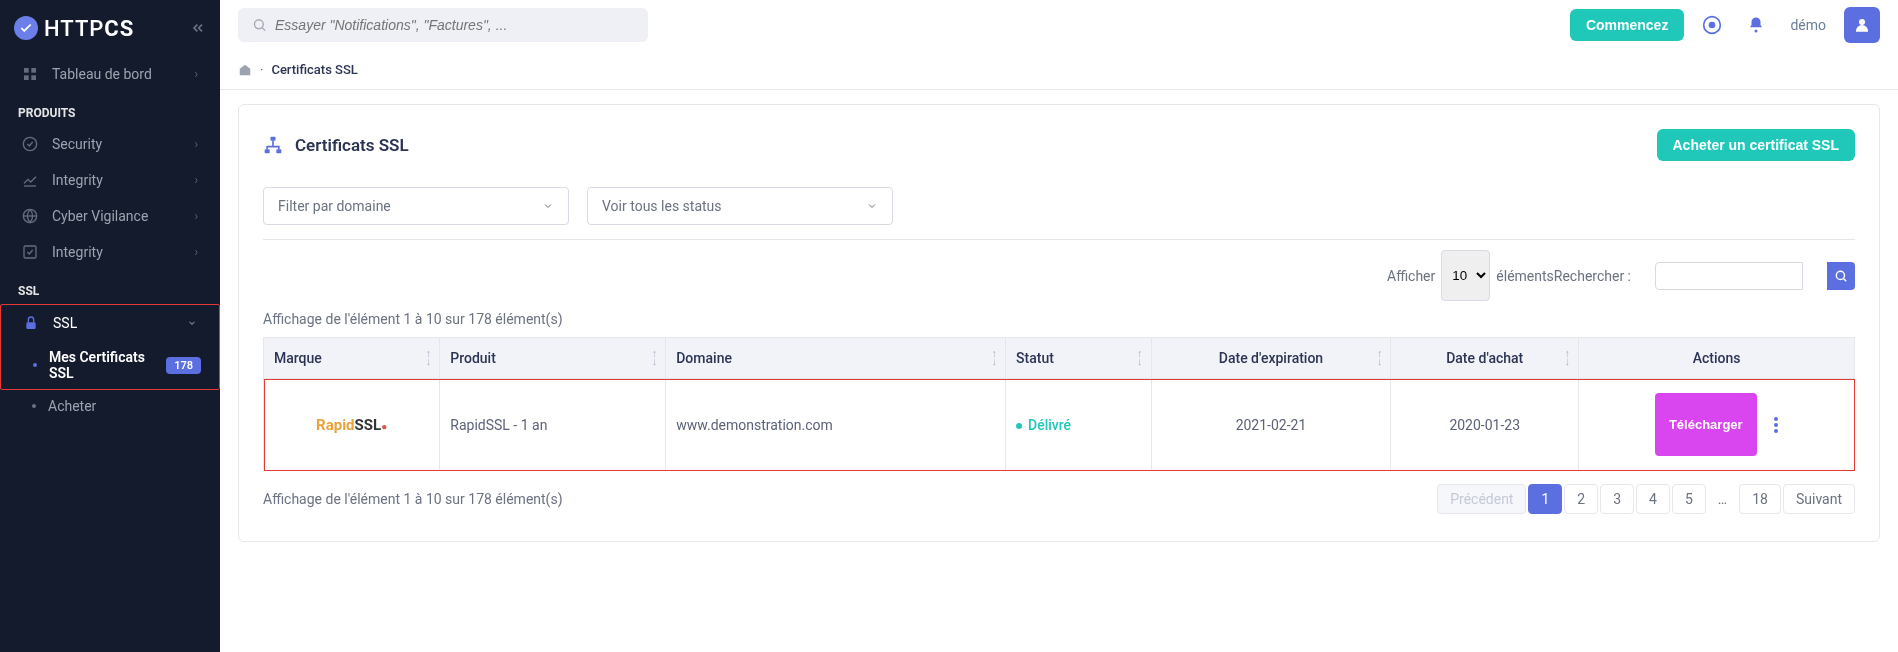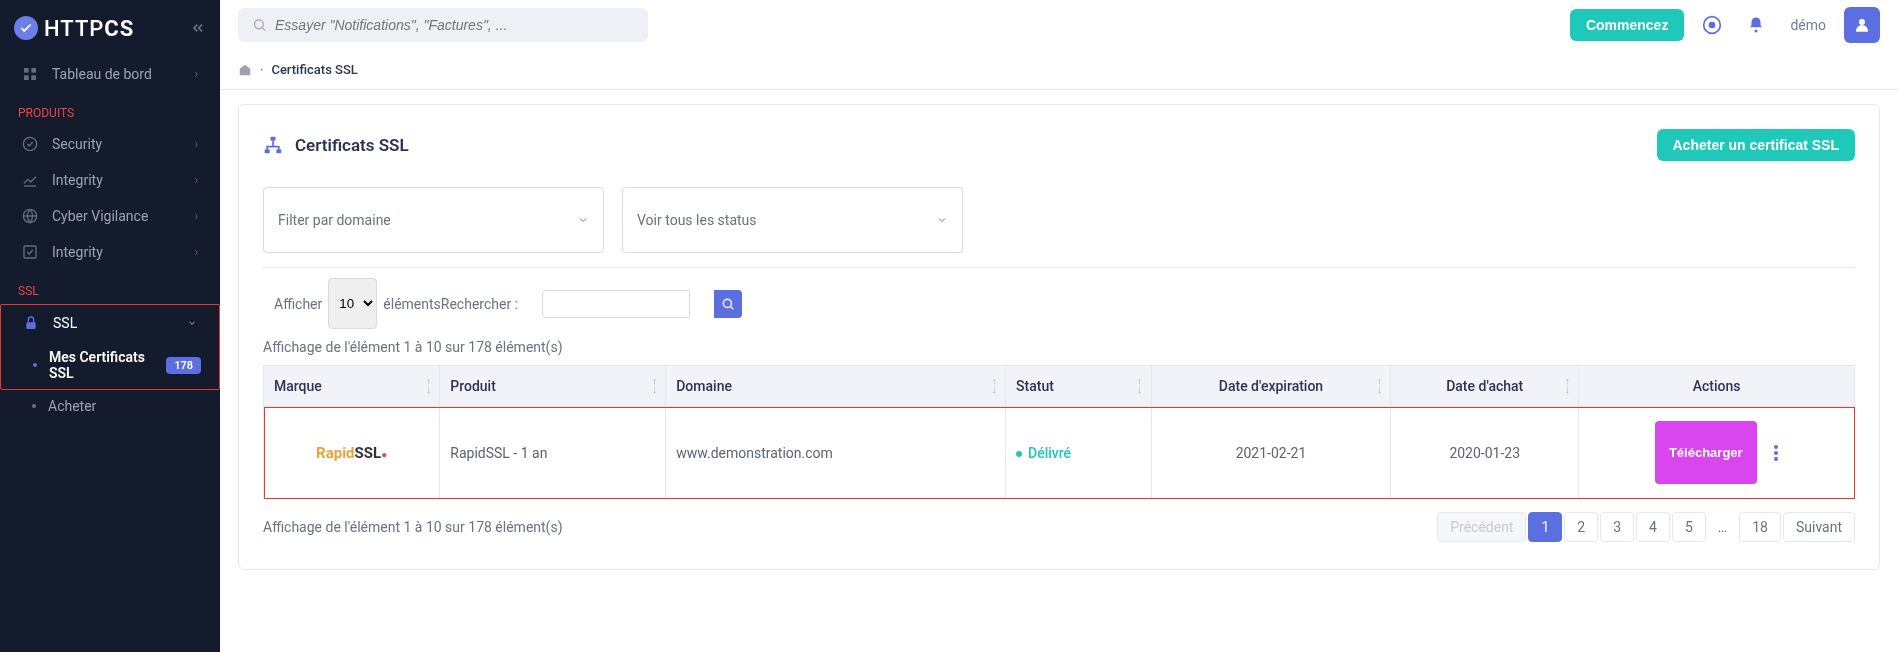--- a/index.html
+++ b/index.html
@@ -9,21 +9,21 @@
 .logo-row{display:flex;align-items:center;justify-content:space-between;padding:12px 14px;height:56px}
 .logo{display:flex;align-items:center;gap:6px}
 .logo-badge{width:24px;height:24px;border-radius:50%;background:#6c7fe8;display:flex;align-items:center;justify-content:center;color:#fff;font-weight:bold}
 .logo-text{font-size:22px;font-weight:500;letter-spacing:1px;color:#fff}
 .logo-text b{font-weight:700}
 .collapse-btn{color:#6b7280;cursor:pointer}
 .nav-item{display:flex;align-items:center;padding:10px 22px;color:#9ca3af;cursor:pointer;position:relative}
 .nav-item .ico{width:16px;height:16px;margin-right:14px;opacity:.6}
 .nav-item .label{flex:1;font-size:14px}
 .nav-item .chev{font-size:12px;opacity:.5}
-.nav-section{font-size:12px;font-weight:400;color:#ef4444;padding:14px 18px 6px;text-transform:uppercase}
+.nav-section{font-size:12px;font-weight:700;color:#e5e5e5;padding:14px 18px 6px;text-transform:uppercase}
 .nav-item.active{color:#fff}
 .nav-item.active .ico{opacity:1}
 .highlight-box{border:1px solid #e53935;border-radius:2px}
 .subnav{padding-left:14px}
 .subnav .nav-item{padding:8px 18px;font-size:13px}
 .subnav .bullet{width:4px;height:4px;border-radius:50%;margin-right:12px}
 .subnav .nav-item.sel{color:#fff;font-weight:600}
 .subnav .nav-item.sel .bullet{background:#5b6fe0}
 .subnav .nav-item:not(.sel) .bullet{background:#6b7280}
 .badge-count{background:#5b6fe0;color:#fff;font-size:11px;padding:2px 8px;border-radius:4px;font-weight:600}
@@ -37,24 +37,24 @@
 .user-txt{color:#6b7f99;margin:0 6px;font-size:14px}
 .avatar-box{width:36px;height:36px;background:#5b6fe0;border-radius:6px;display:flex;align-items:center;justify-content:center;color:#fff;cursor:pointer}
 .breadcrumb-bar{display:flex;align-items:center;padding:12px 18px;gap:8px;color:#6b7280;font-size:13px;border-bottom:1px solid #e5e7eb}
 .breadcrumb-bar .home-ico{color:#9ca3af;cursor:pointer}
 .breadcrumb-bar .crumb{color:#2b3553;font-weight:500}
 .content{padding:24px;background:#fff;border:1px solid #e5e7eb;border-radius:6px;margin:14px 18px}
 .page-head{display:flex;align-items:center;justify-content:space-between;margin-bottom:26px}
 .page-title{display:flex;align-items:center;gap:12px;font-size:17px;font-weight:600;color:#2b3553}
 .page-title .pico{color:#5b6fe0}
 .filters{display:flex;gap:18px;margin-bottom:14px}
-.select-box{border:1px solid #d8dbe5;border-radius:4px;padding:24px 14px;width:341px;display:flex;align-items:center;justify-content:space-between;color:#6b7280;cursor:pointer;font-size:14px}
+.select-box{border:1px solid #d8dbe5;border-radius:4px;padding:10px 14px;width:306px;display:flex;align-items:center;justify-content:space-between;color:#6b7280;cursor:pointer;font-size:14px}
 .btn-purple{background:#6c7fe8;color:#fff;border:none;padding:10px 18px;border-radius:4px;font-weight:600;cursor:pointer;margin:18px 0;font-size:13.5px}
 .hr{border-top:1px solid #e5e7eb;margin:0}
-.table-controls{display:flex;align-items:center;justify-content:flex-start;margin:10px 11px 4px;font-size:14px;color:#6b7280}
+.table-controls{display:flex;align-items:center;justify-content:flex-end;margin:10px 0 4px;font-size:14px;color:#6b7280}
 .tc-left{display:flex;align-items:center;gap:6px}
 .tc-left select{border:1px solid #d8dbe5;padding:16px 6px;border-radius:4px}
 .tc-right{display:flex;align-items:center;gap:24px}
 .tc-right input{border:1px solid #d8dbe5;border-radius:4px 0 0 4px;padding:6px 8px;width:148px;height:28px}
 .srch-btn{background:#5b6fe0;color:#fff;border:none;width:28px;height:28px;border-radius:0 4px 4px 0;cursor:pointer;display:flex;align-items:center;justify-content:center}
 .info-line{font-size:14px;color:#6b7280;margin:10px 0}
 .data-table{width:100%;border-collapse:collapse;border:1px solid #e5e7eb}
 .data-table th{background:#f2f3f8;text-align:left;padding:12px 10px;font-weight:500;color:#2b3553;border:1px solid #e5e7eb;font-size:14px;position:relative}
 .data-table th.center,.data-table td.center{text-align:center}
 .sort-ico{position:absolute;right:8px;top:50%;transform:translateY(-50%);color:#aeb4c6;font-size:11px;line-height:8px}

